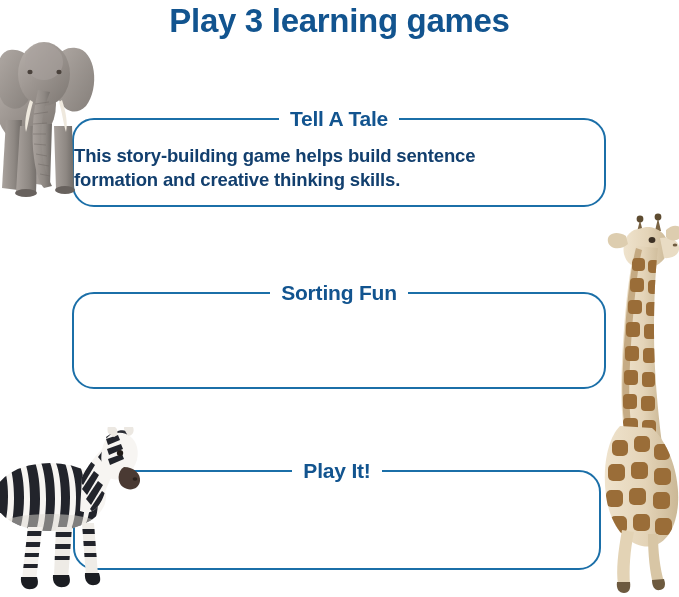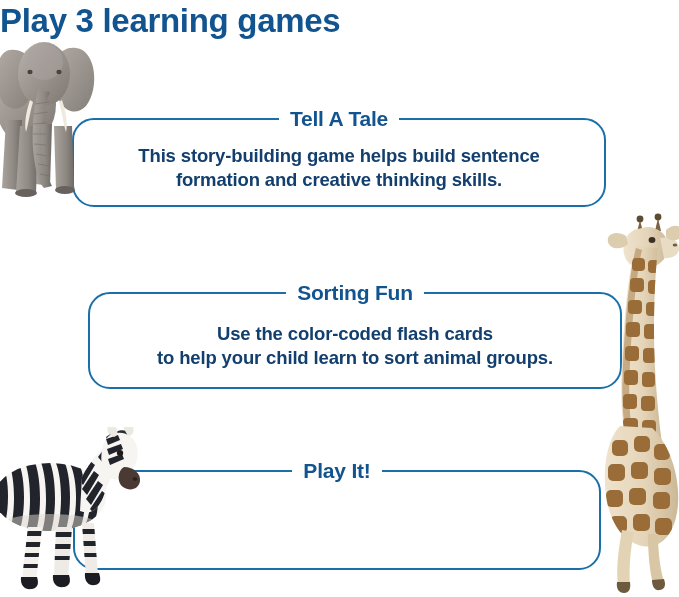--- a/index.html
+++ b/index.html
@@ -20,40 +20,41 @@
     background: #ffffff;
     overflow: hidden;
   }
 
   
   .page-title {
     position: absolute;
     left: 0;
     top: 2px;
     width: 679px;
+    text-align: center;
     font-size: 33px;
     font-weight: bold;
     letter-spacing: -0.3px;
     color: #12548f;
     white-space: nowrap;
   }
 
   
   .card {
     position: absolute;
     box-sizing: border-box;
     border: 2.2px solid #1b6fa8;
     border-radius: 22px;
     background: transparent;
   }
   .card-body {
     position: absolute;
     left: 0;
     right: 0;
-    text-align: center;
+    text-align: left;
     color: #123f6e;
     font-weight: bold;
     font-size: 18.5px;
     line-height: 1.30;
     letter-spacing: -0.15px;
     white-space: pre-line;
   }
 
   
   .card-title-wrap {
@@ -74,21 +75,21 @@
     letter-spacing: -0.2px;
     line-height: 28px;
     white-space: nowrap;
   }
 
   
   #card-tell-a-tale { left: 72px;  top: 118px; width: 534px; height: 89px; }
   #card-tell-a-tale .card-body { top: 24px; }
 
   
-  #card-sorting-fun { left: 88px;  top: 292px; width: 534px; height: 97px; }
+  #card-sorting-fun { left: 72px;  top: 292px; width: 534px; height: 97px; }
   #card-sorting-fun .card-body { top: 28px; }
 
   
   #card-guess-it   { left: 73px;  top: 470px; width: 528px; height: 100px; }
   #card-guess-it .card-body { top: 28px; }
 
   
   .animal {
     position: absolute;
     pointer-events: none;
@@ -254,22 +255,20 @@
 
       <path d="M21 370 C20 377 23 381 28 381 C33 381 35 377 34 370 Z" fill="#6d5a3f"></path>
       <path d="M56 368 C56 375 59 379 64 378 C69 377 70 373 68 367 Z" fill="#6d5a3f"></path>
     </svg>
   </div>
 
   <div class="card" id="card-sorting-fun">
     <div class="card-title-wrap">
       <span class="card-title">Sorting Fun</span>
     </div>
-    <div class="card-body">Use the color-coded flash cards
-to help your child learn to sort animal groups.</div>
   </div>
 
   <div class="animal" id="zebra-image">
     <svg viewBox="0 0 152 166" width="152" height="166" aria-hidden="true">
       <defs>
         <clipPath id="zebBody">
           <ellipse cx="56" cy="70" rx="56" ry="34"></ellipse>
         </clipPath>
         <clipPath id="zebNeck">
           <path d="M88 50 C96 34 110 18 120 12 L134 24 C126 34 116 50 110 68

